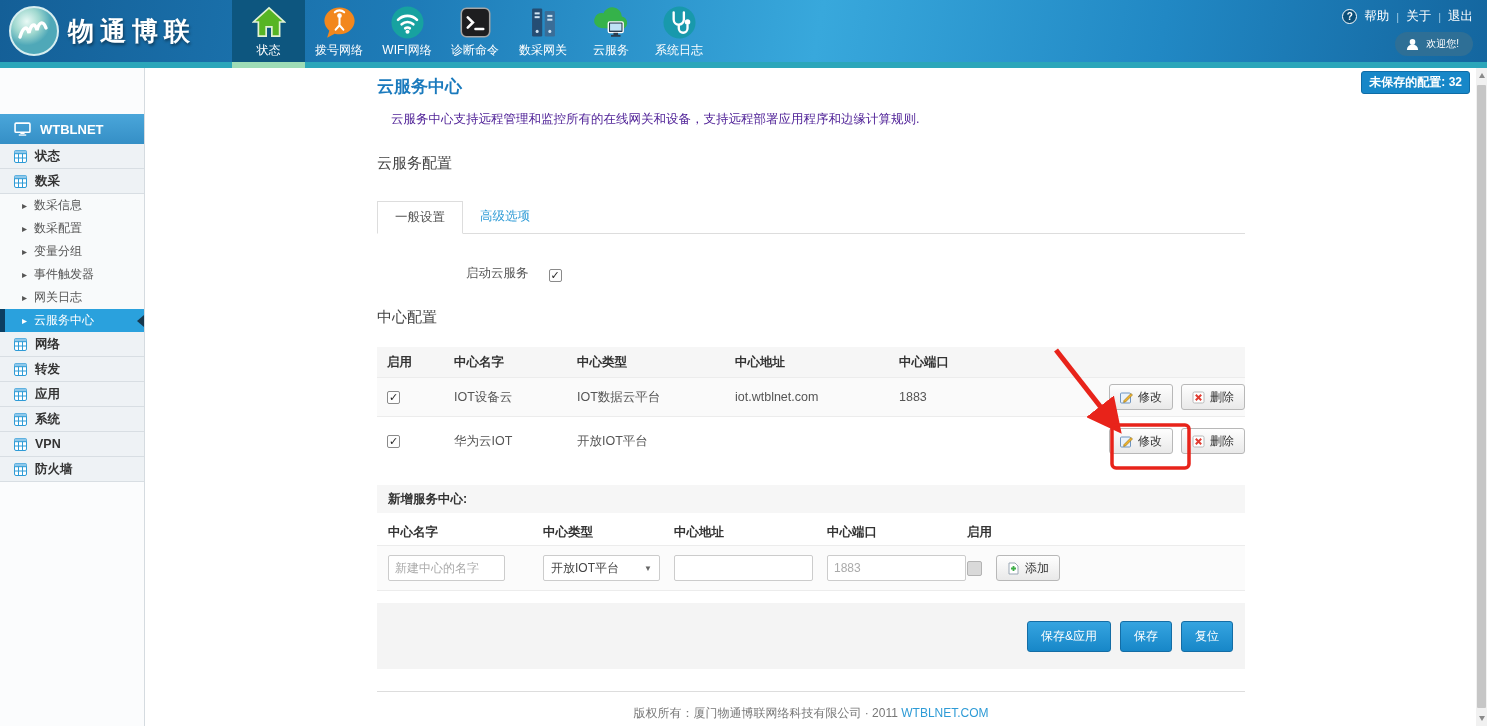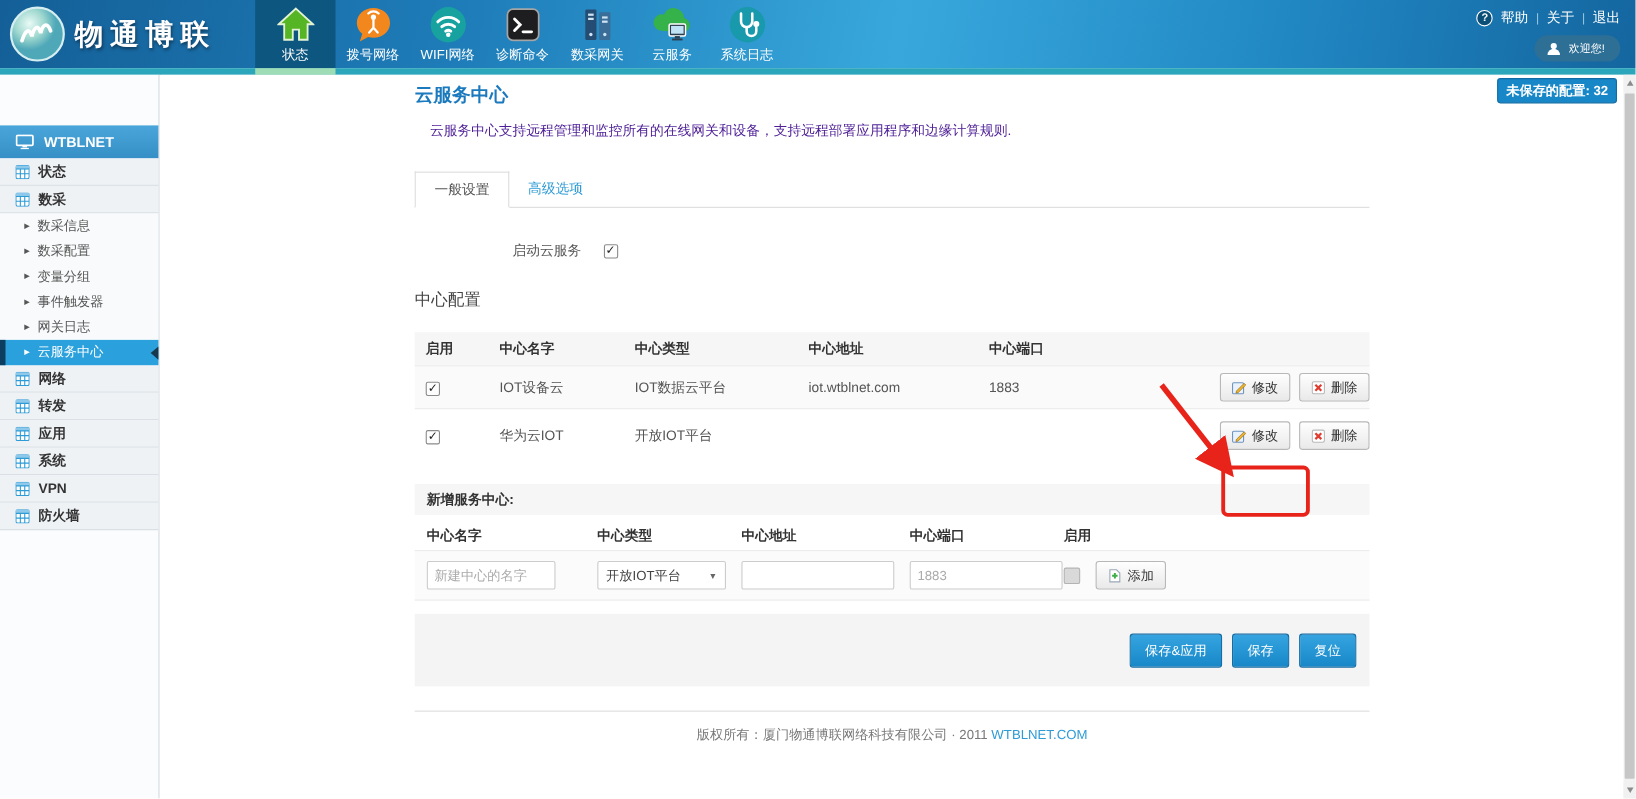--- a/index.html
+++ b/index.html
@@ -61,21 +61,21 @@
     color:#fff; font-size:12px; font-weight:bold; padding:2px 7px; border-radius:3px; }
   .container { width:868px; margin:0 auto; padding-top:7px; }
   .page-title { color:#1a7abd; font-size:17px; font-weight:bold; }
   .page-desc { margin-top:13px; padding-left:14px; color:#4c1d95; font-size:12.5px; }
   .sec-h { margin-top:26px; color:#444; font-size:15px; }
   .tabs { margin-top:28px; display:flex; border-bottom:1px solid #ddd; }
   .tab { font-size:12.5px; padding:7px 17px; cursor:pointer; }
   .tab.active { background:#fff; color:#555; border:1px solid #ddd; border-bottom:1px solid #fff;
     margin-bottom:-1px; }
   .tab.link { color:#2e9bd6; }
-  .enable-row { margin-top:31px; padding-left:89px; display:flex; align-items:center; gap:20px;
+  .enable-row { margin-top:31px; padding-left:89px; display:flex; align-items:flex-end; gap:20px;
     color:#555; font-size:12.5px; }
 
   .cb { width:13px; height:13px; background:#fdfdfd; border:1px solid #8a8a8a; border-radius:2px;
     display:inline-flex; align-items:center; justify-content:center; cursor:pointer;
     font-size:11px; color:#222; }
   .cb.on::after { content:"✓"; font-weight:bold; line-height:1; }
   .cb.gray { width:15px; height:15px; background:#d9d9d9; border:1px solid #b3b3b3; }
 
   
   .tbl { margin-top:20px; }
@@ -357,20 +357,21 @@
   </div>
 </div>
 
 <div class="main">
   <div class="unsaved">未保存的配置: 32</div>
 
   <div class="container">
     <div class="page-title">云服务中心</div>
     <div class="page-desc">云服务中心支持远程管理和监控所有的在线网关和设备，支持远程部署应用程序和边缘计算规则.</div>
 
+    <div class="sec-h">云服务配置</div>
 
     <div class="tabs">
       <div class="tab active">一般设置</div>
       <div class="tab link">高级选项</div>
     </div>
 
     <div class="enable-row">
       <span>启动云服务</span>
       <span class="cb on"></span>
     </div>

